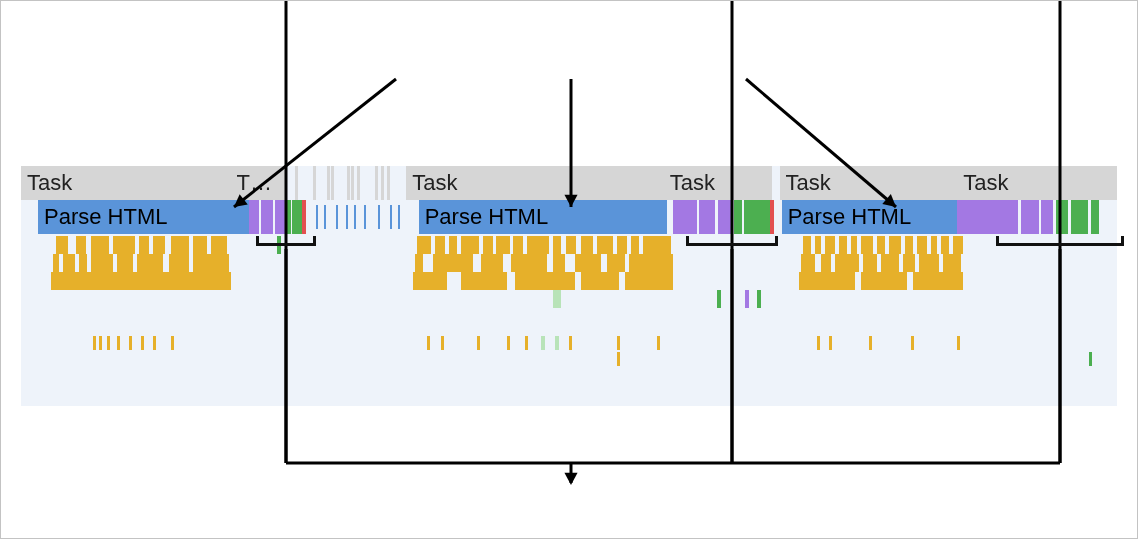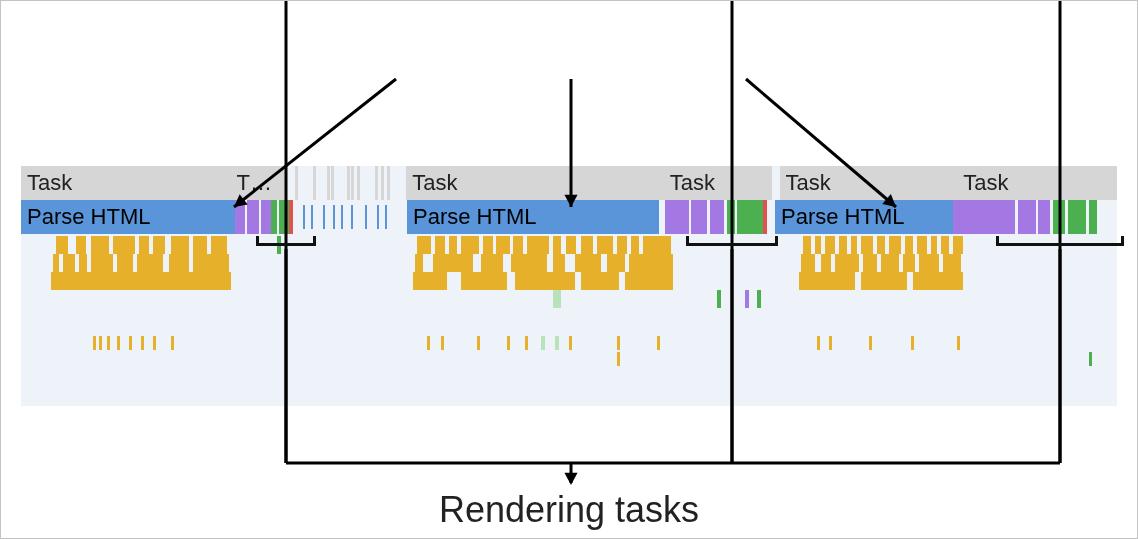--- a/index.html
+++ b/index.html
@@ -54,21 +54,21 @@
 
   
   .task-row, .parse-row {
     position:absolute; left:0; right:0;
     height:34px;
     display:flex; flex-direction:row;
     font-size:22px;
     line-height:34px;
   }
   .task-row  { top:0;   }
-  .parse-row { top:34px;}
+  .parse-row { top:34px;padding-left:17px;}
 
   .task-row .block {
     background:var(--col-task-bg);
     height:100%;
     box-sizing:border-box;
     padding-left:6px;
     overflow:hidden; white-space:nowrap;
     text-overflow:ellipsis;
   }
   .task-row .gap { height:100%; background:transparent; position:relative; }
@@ -146,21 +146,20 @@
     pointer-events:none;
   }
   svg.overlay line, svg.overlay path { stroke:#000; stroke-width:3; fill:none; }
   svg.overlay .arrow { fill:#000; }
 </style>
 </head>
 <body>
 
 <div class="frame">
 
-  <div class="bottom-label">Rendering tasks</div>
 
   <div class="slab">
     <div class="task-row" id="task-row">
         <div class="block" style="width: 210px;">Task</div>
         <div class="block" style="width: 54px;">T…</div>
         <div class="gap" style="width: 122px;">
           <div class="stripe" style="left: 10px; width: 3px;"></div>
           <div class="stripe" style="left: 28px; width: 3px;"></div>
           <div class="stripe" style="left: 42px; width: 3px;"></div>
           <div class="stripe" style="left: 46px; width: 3px;"></div>

